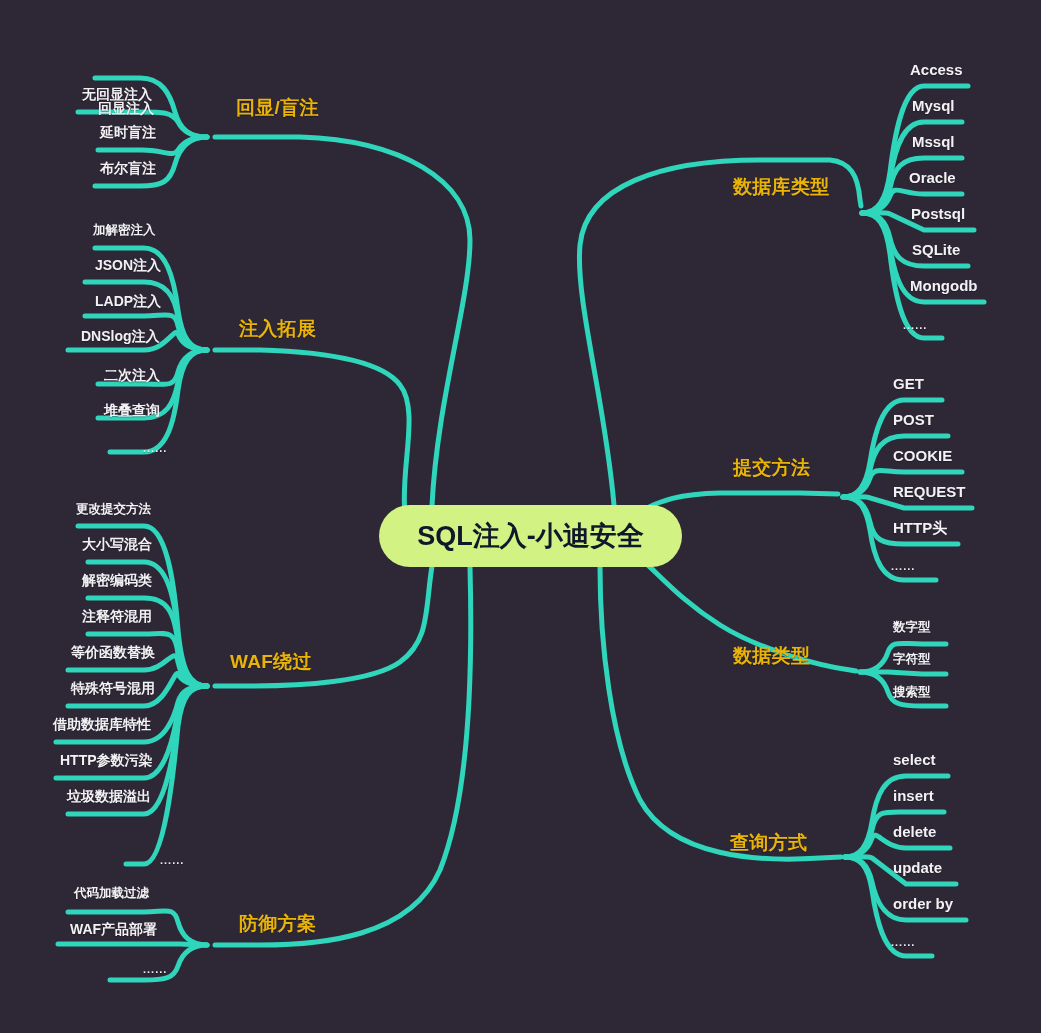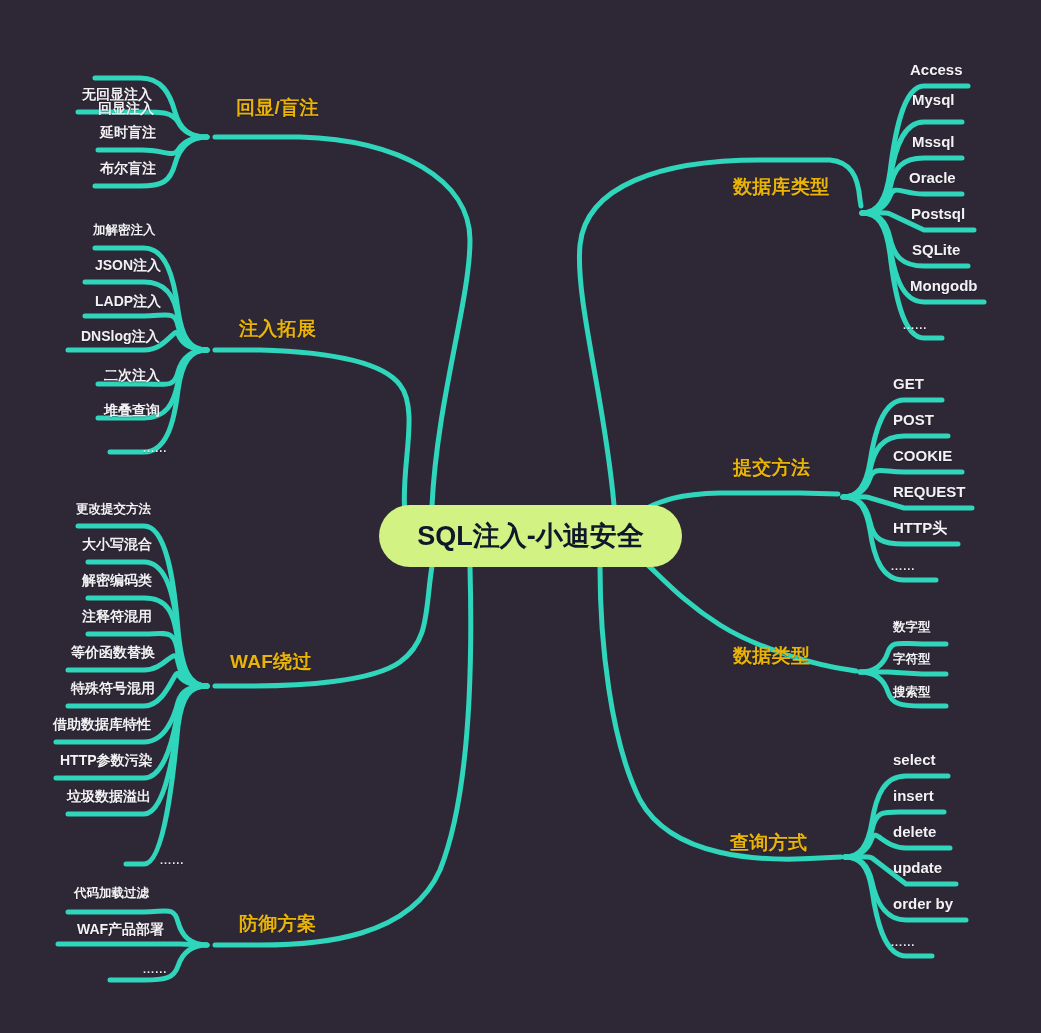--- a/index.html
+++ b/index.html
@@ -188,25 +188,25 @@
   <div class="leaf md" style="left:82px; top:573px;">解密编码类</div>
   <div class="leaf md" style="left:82px; top:609px;">注释符混用</div>
   <div class="leaf md" style="left:71px; top:645px;">等价函数替换</div>
   <div class="leaf md" style="left:71px; top:681px;">特殊符号混用</div>
   <div class="leaf md" style="left:53px; top:717px;">借助数据库特性</div>
   <div class="leaf md" style="left:60px; top:753px;">HTTP参数污染</div>
   <div class="leaf md" style="left:67px; top:789px;">垃圾数据溢出</div>
   <div class="leaf dots" style="left:160px; top:855px;">......</div>
 
   <div class="leaf sm" style="left:74px; top:887px;">代码加载过滤</div>
-  <div class="leaf md" style="left:77px; top:922px;">WAF产品部署</div>
+  <div class="leaf md" style="left:70px; top:922px;">WAF产品部署</div>
   <div class="leaf dots" style="left:143px; top:964px;">......</div>
 
   <div class="leaf lg" style="left:910px; top:62px;">Access</div>
-  <div class="leaf lg" style="left:912px; top:92px;text-align:right;">Mysql</div>
+  <div class="leaf lg" style="left:912px; top:98px;text-align:right;">Mysql</div>
   <div class="leaf lg" style="left:912px; top:134px;">Mssql</div>
   <div class="leaf lg" style="left:909px; top:170px;">Oracle</div>
   <div class="leaf lg" style="left:911px; top:206px;">Postsql</div>
   <div class="leaf lg" style="left:912px; top:242px;">SQLite</div>
   <div class="leaf lg" style="left:910px; top:278px;">Mongodb</div>
   <div class="leaf dots" style="left:903px; top:320px;">......</div>
 
   <div class="leaf lg" style="left:893px; top:376px;">GET</div>
   <div class="leaf lg" style="left:893px; top:412px;">POST</div>
   <div class="leaf lg" style="left:893px; top:448px;">COOKIE</div>

